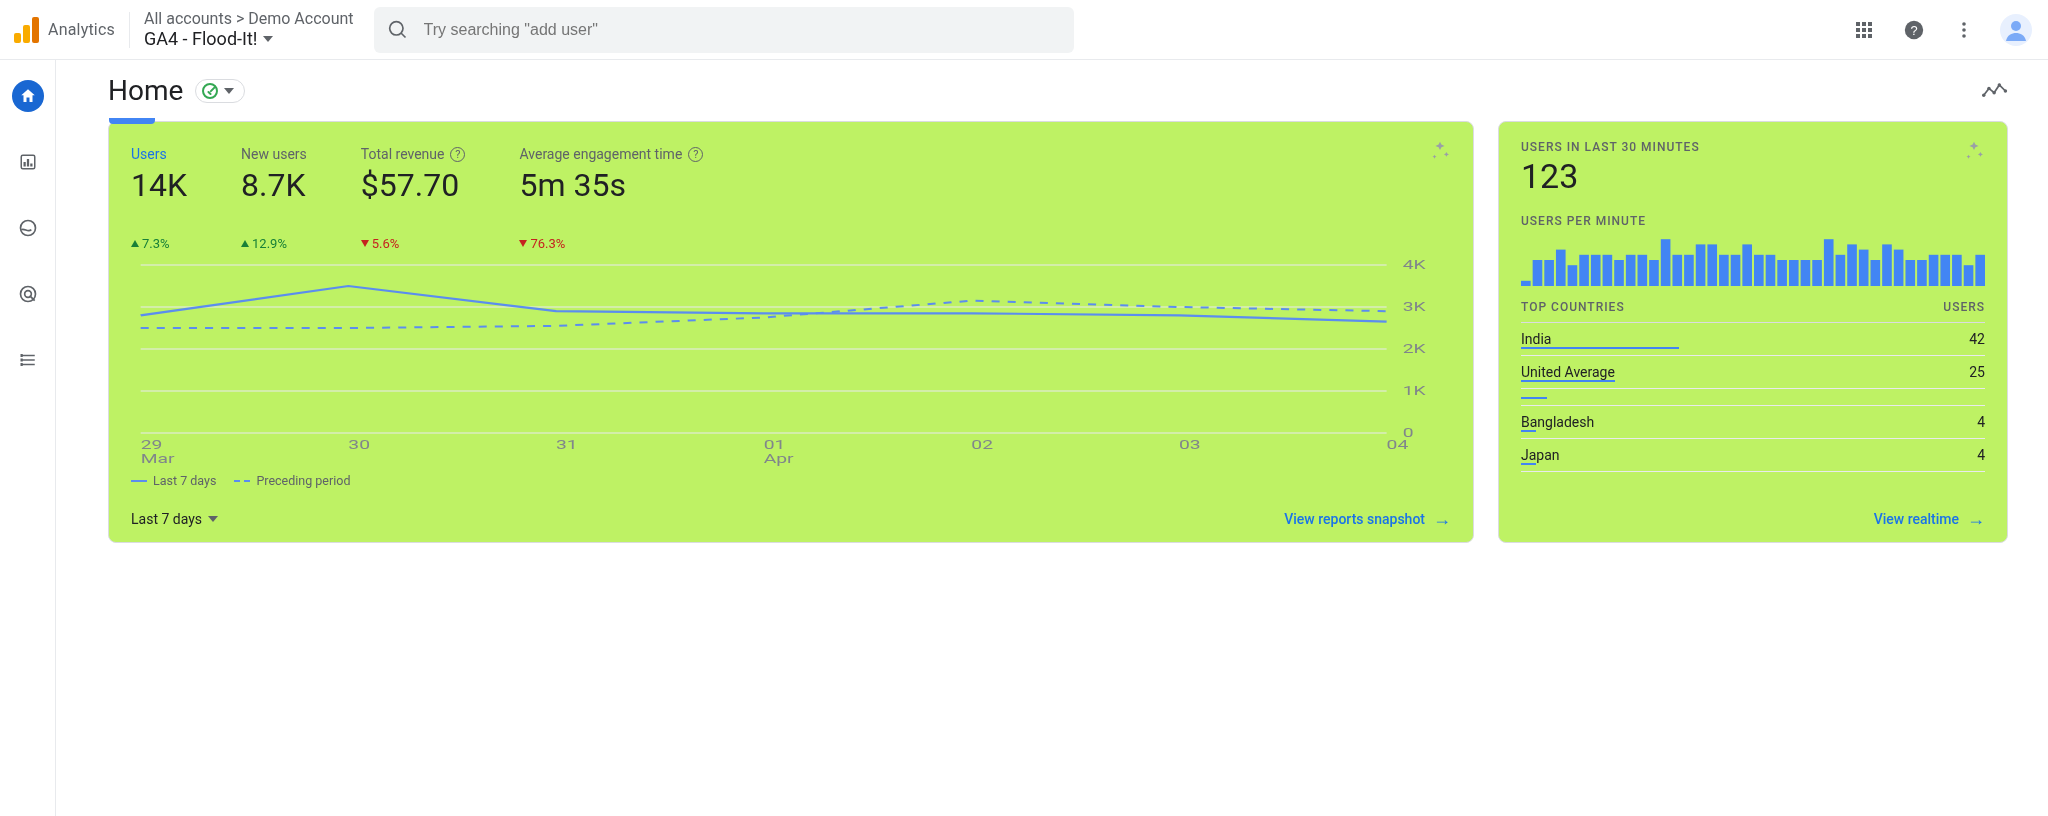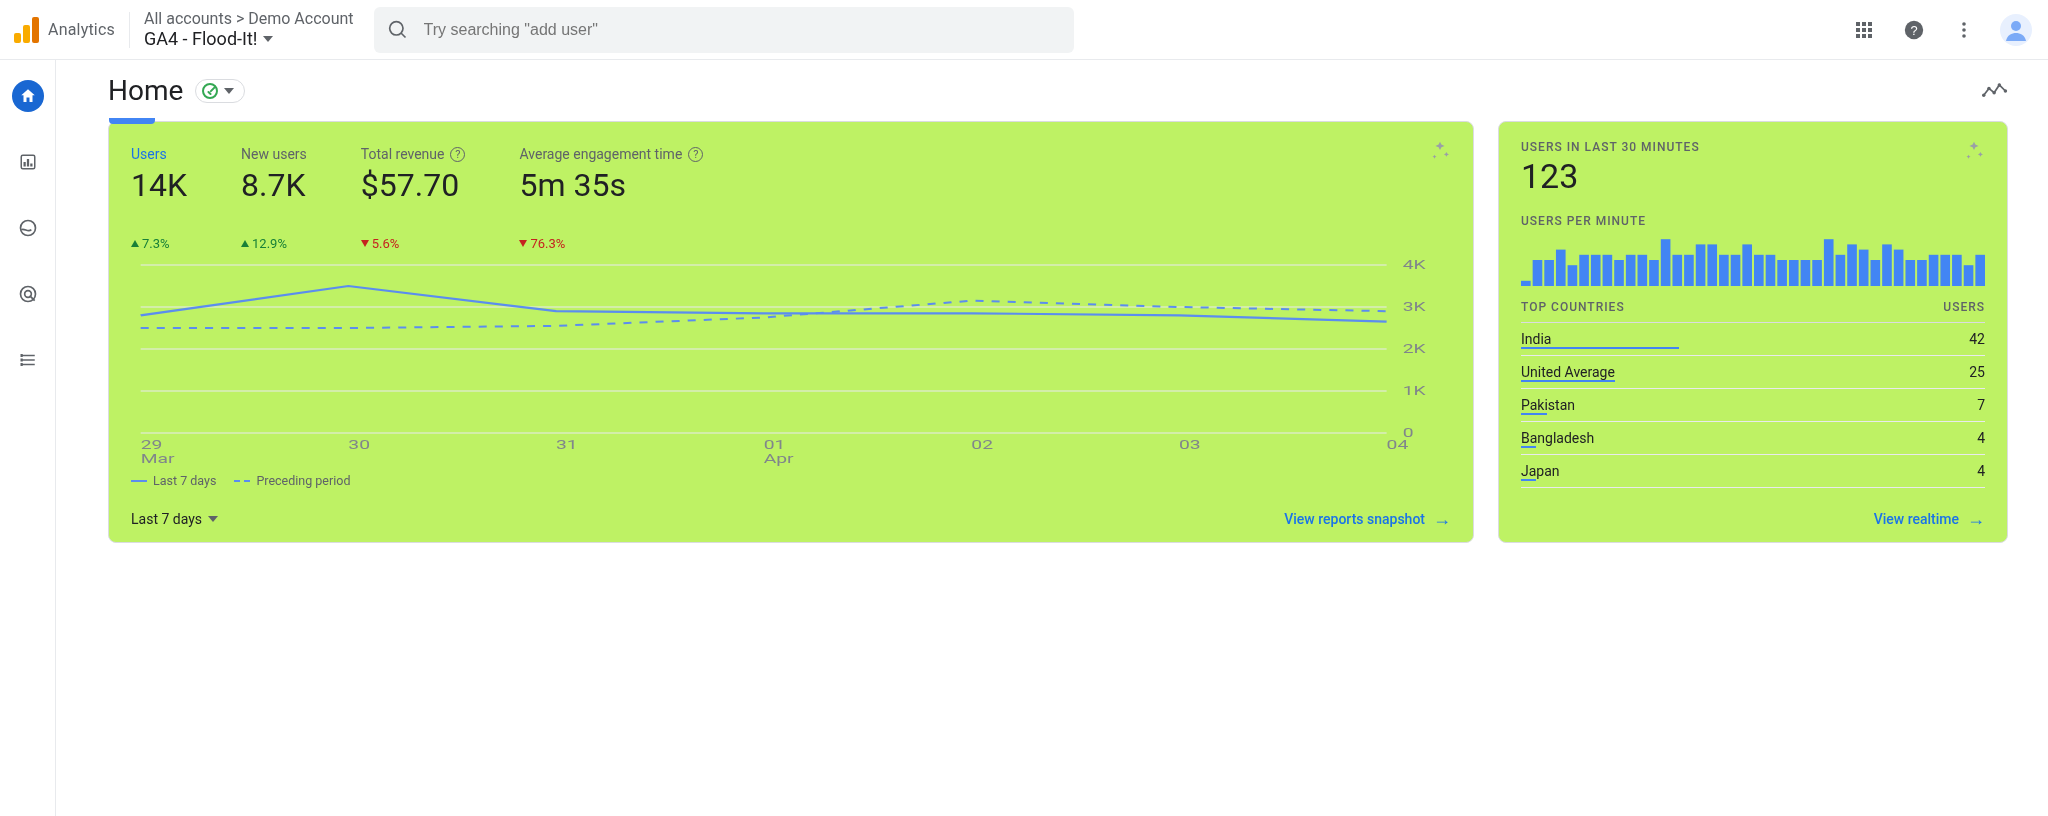--- a/index.html
+++ b/index.html
@@ -443,24 +443,20 @@
             <div class="country-row">
               <div class="country-line">
                 <span>United Average</span>
                 <span>25</span>
               </div>
               <div class="country-bar-track">
                 <div class="country-bar-fill" style="width: 20.2381%;"></div>
               </div>
             </div>
             <div class="country-row">
-              <div class="country-line">
-                <span>Pakistan</span>
-                <span>7</span>
-              </div>
               <div class="country-bar-track">
                 <div class="country-bar-fill" style="width: 5.66667%;"></div>
               </div>
             </div>
             <div class="country-row">
               <div class="country-line">
                 <span>Bangladesh</span>
                 <span>4</span>
               </div>
               <div class="country-bar-track">

